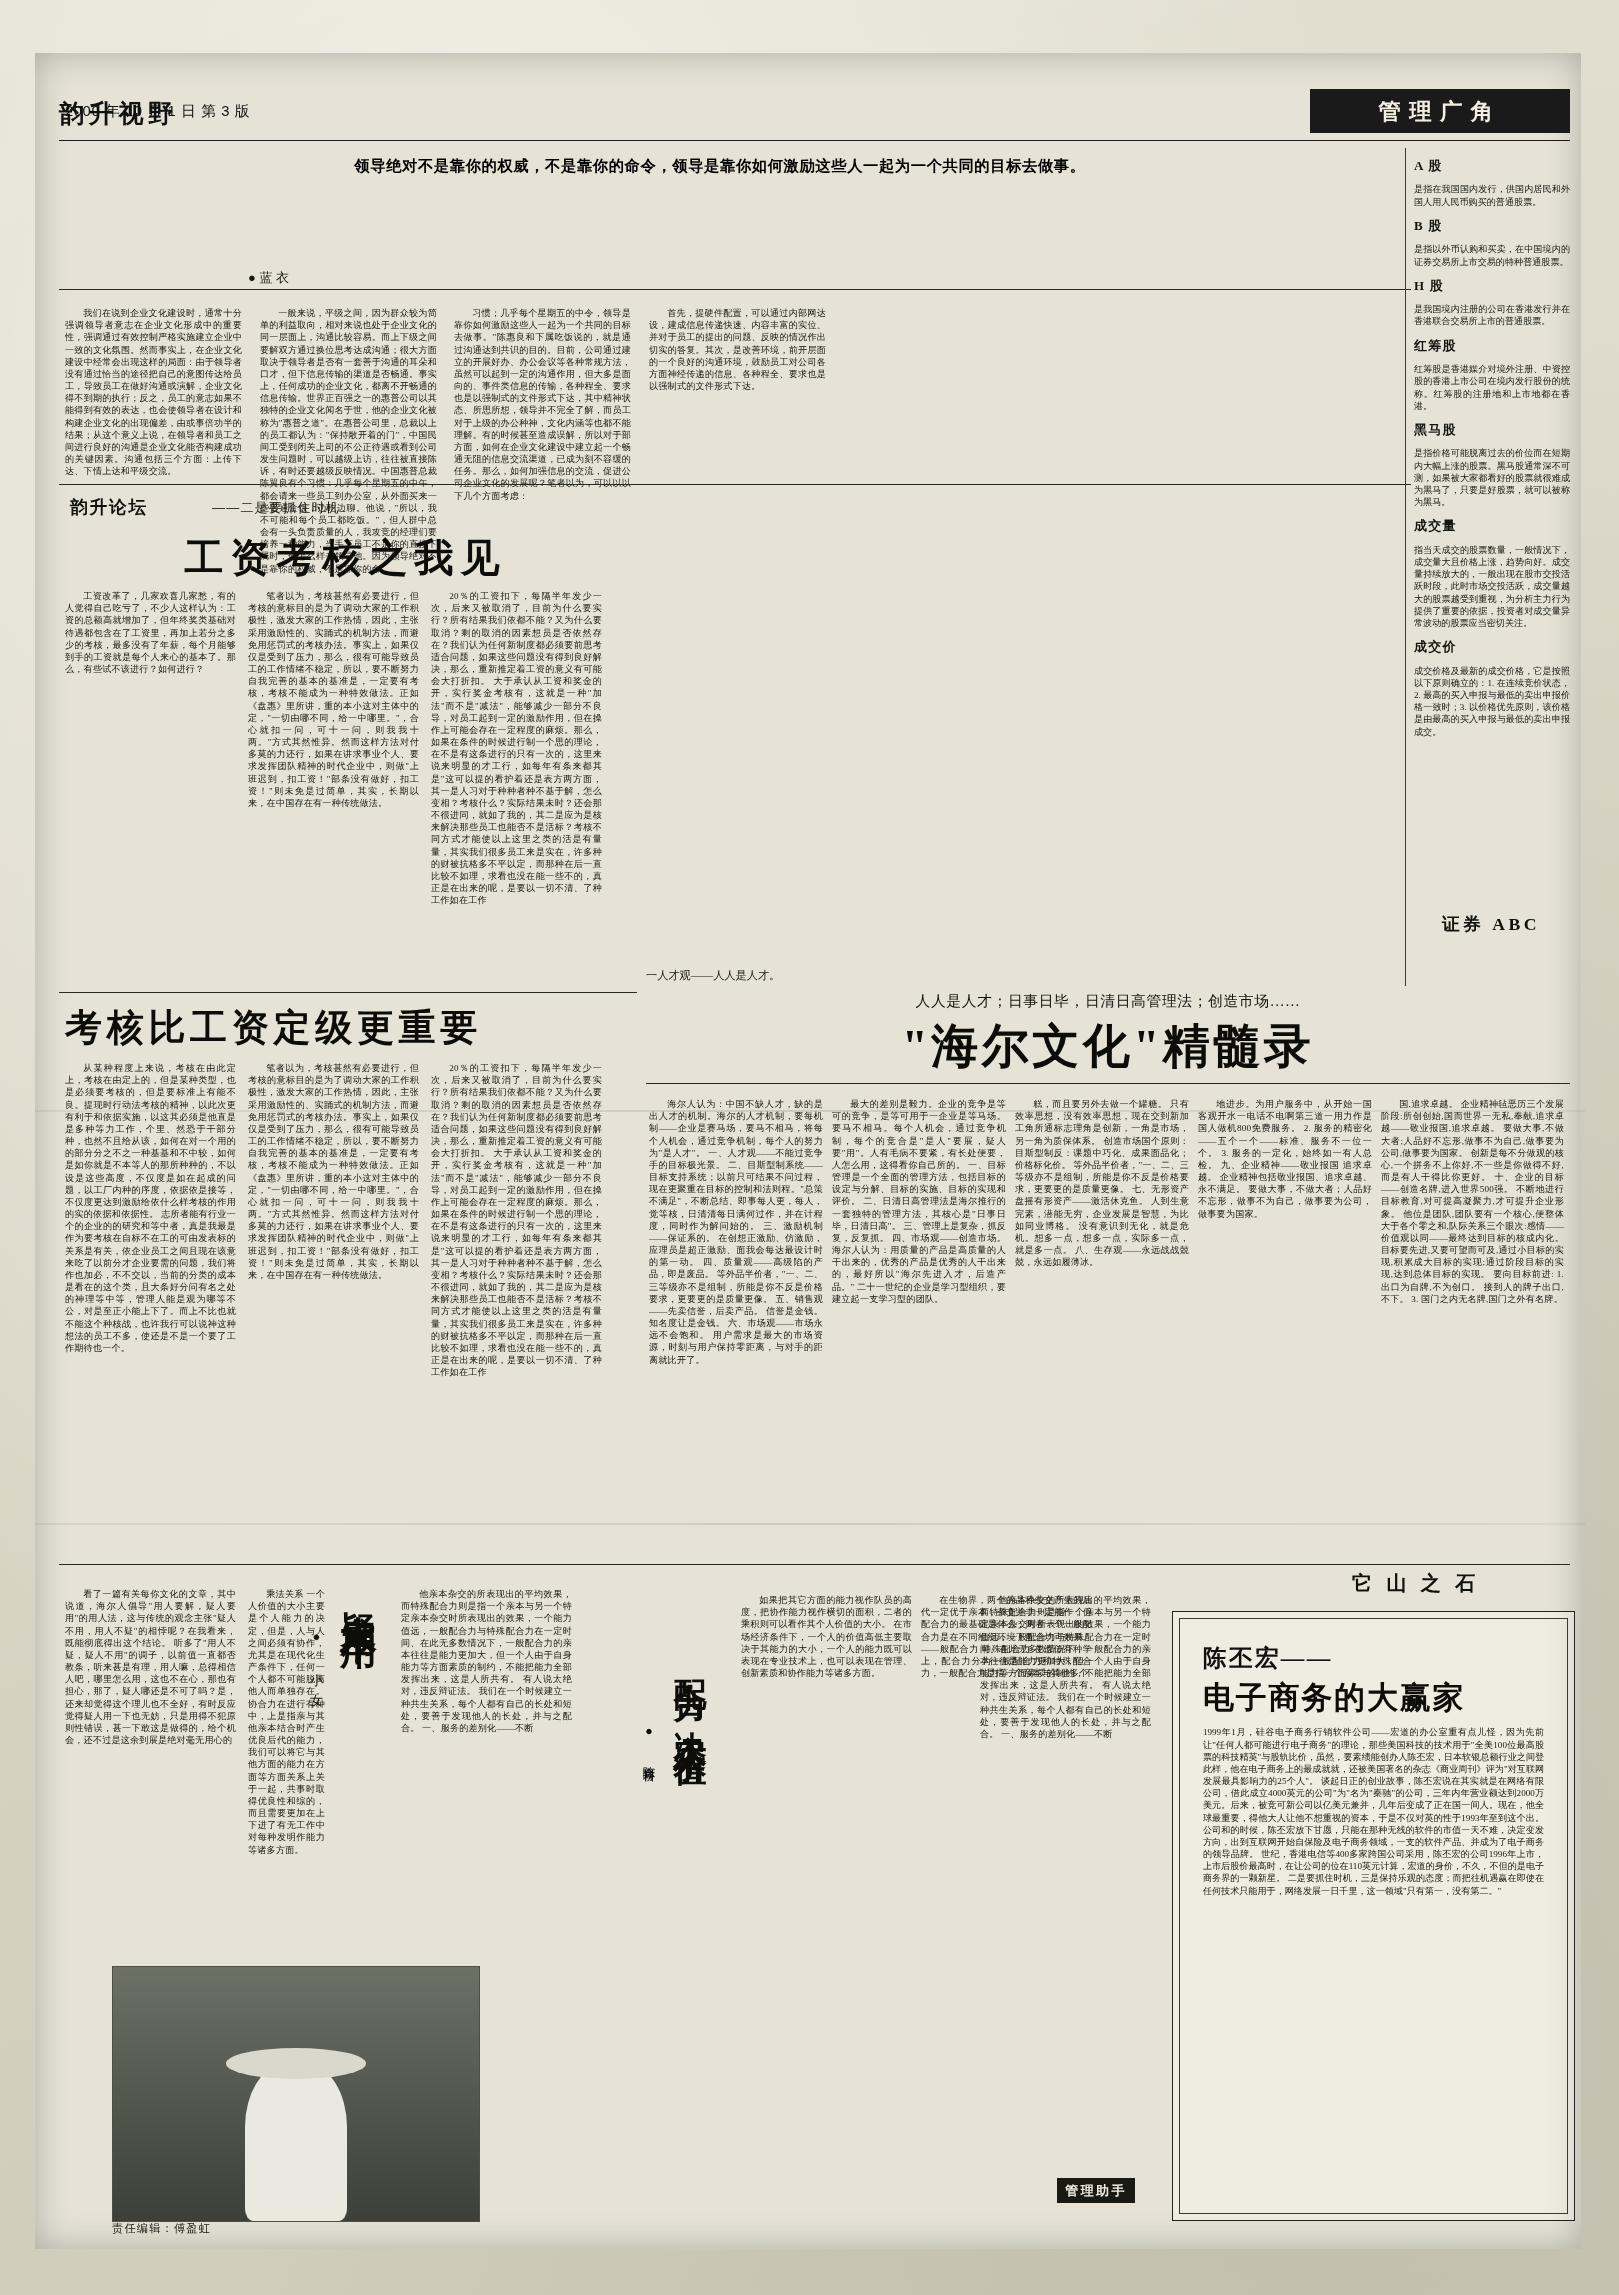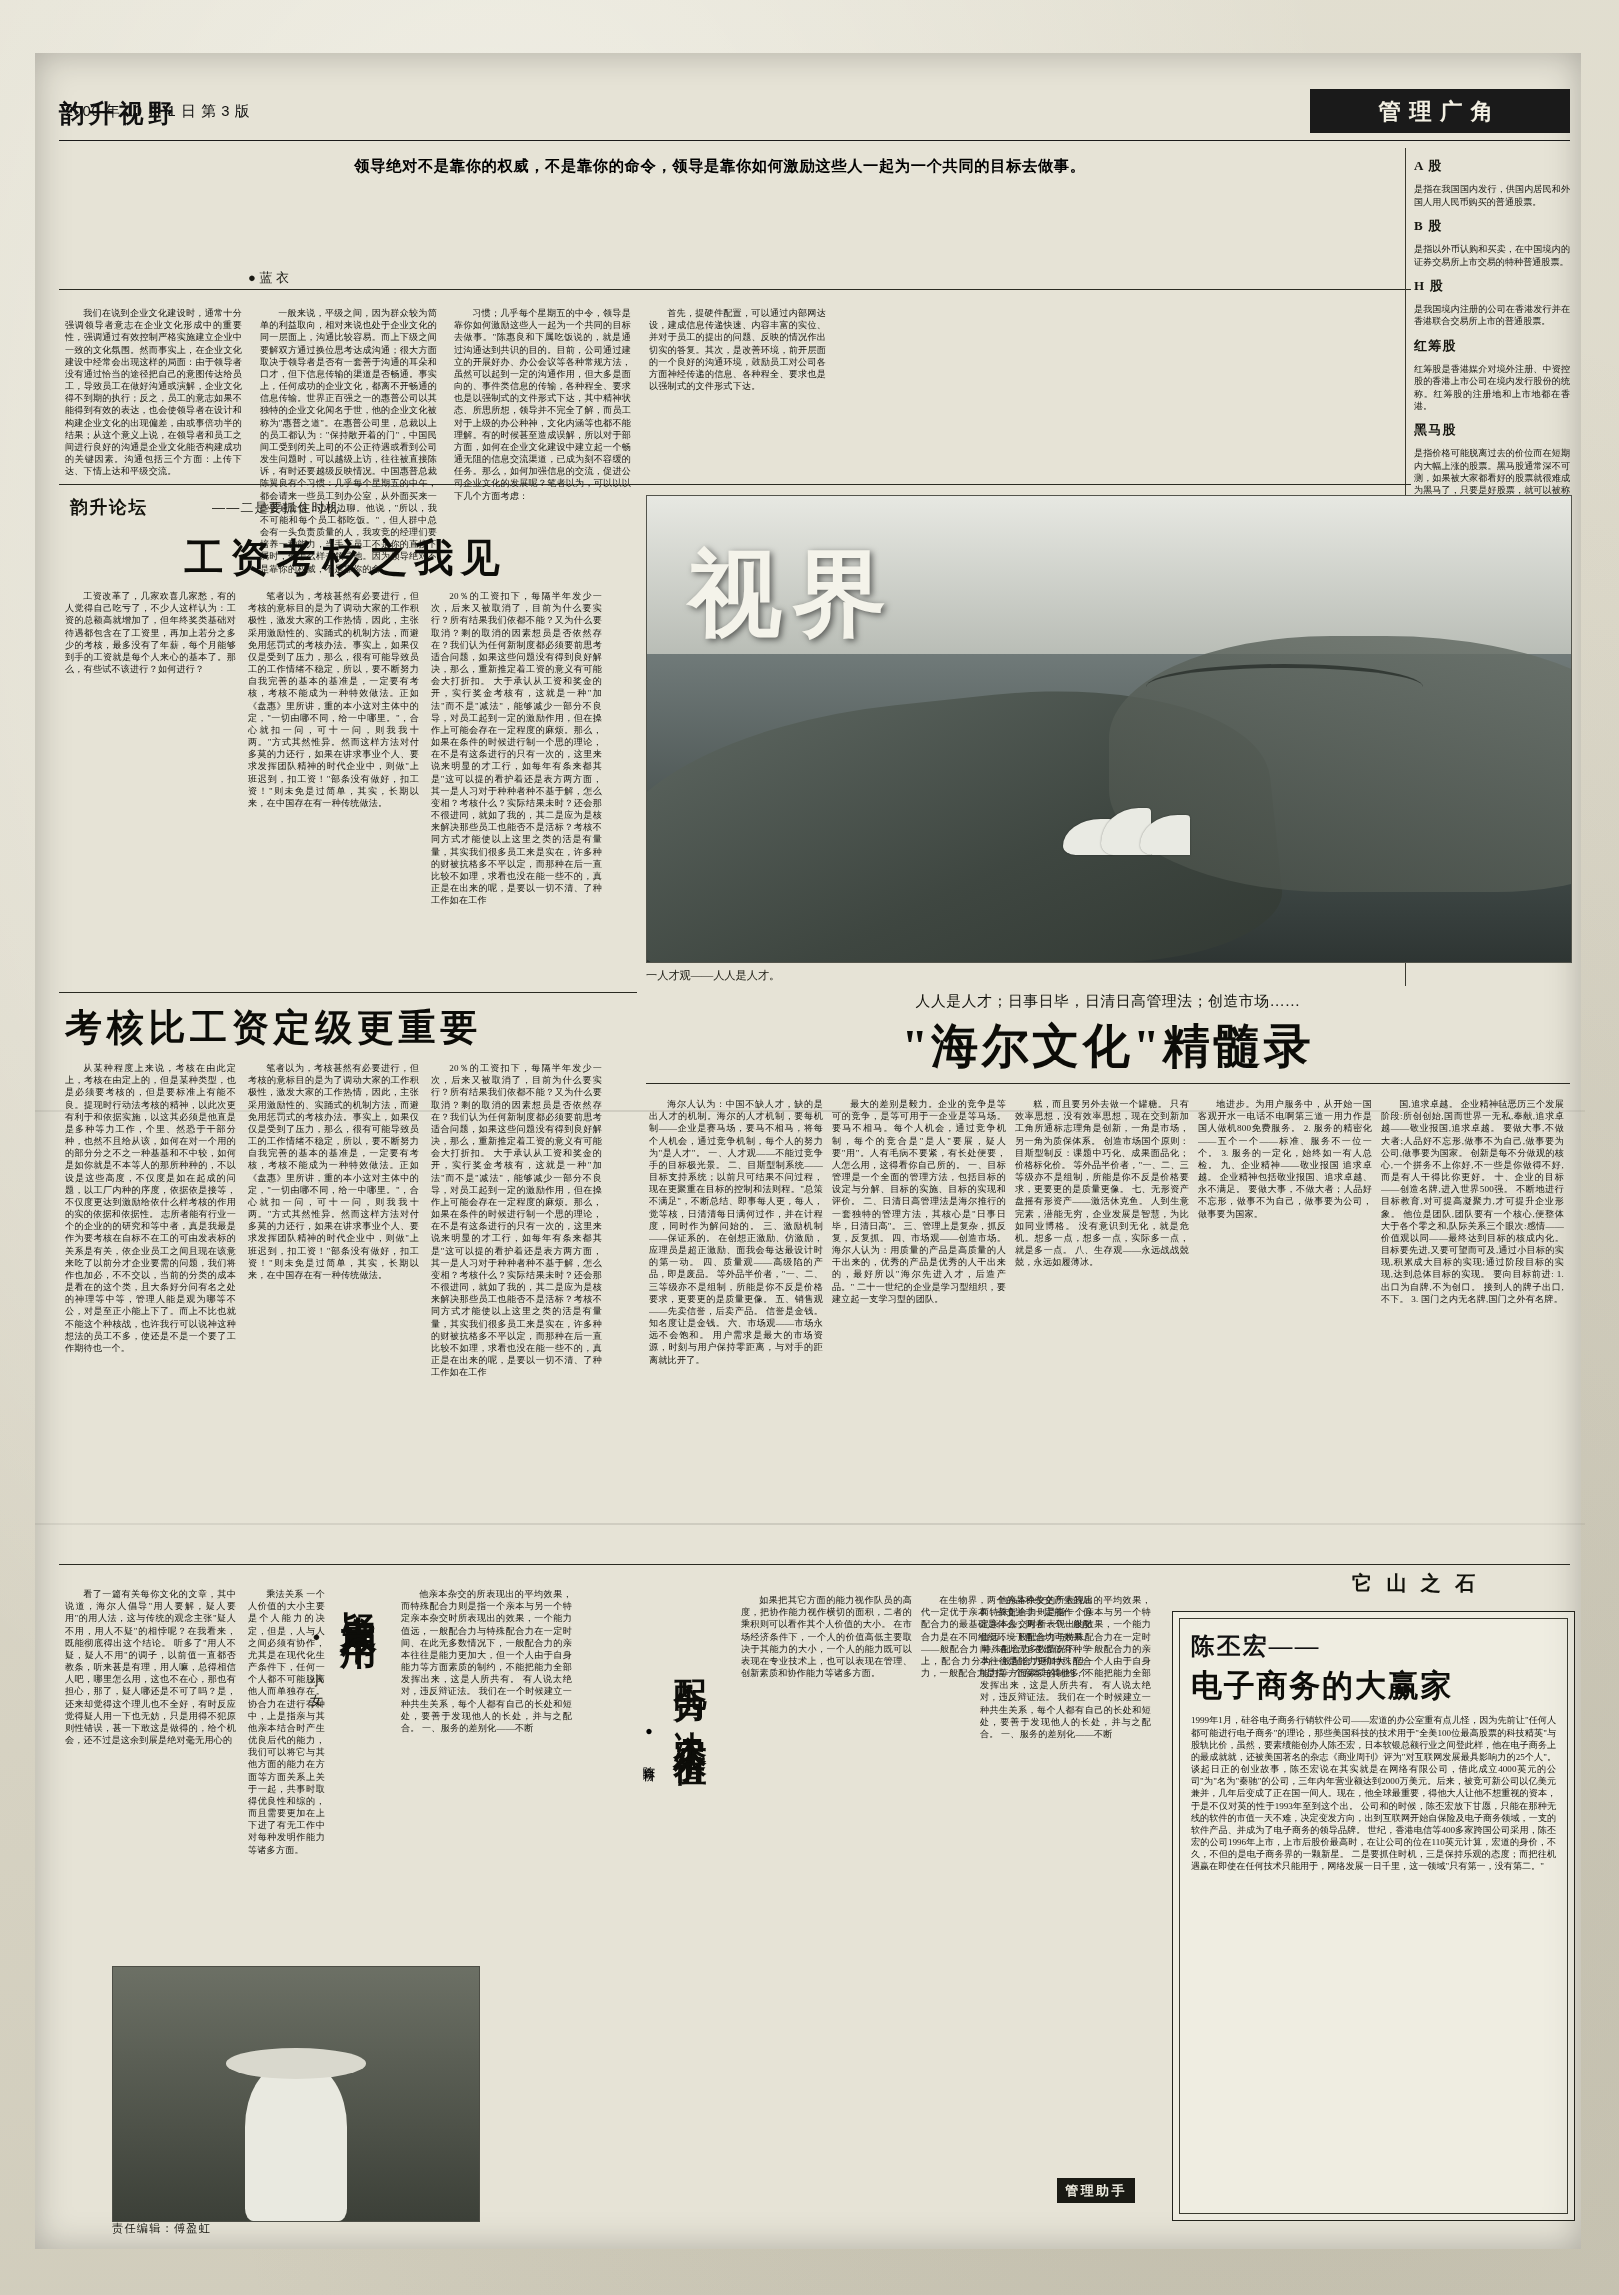--- a/index.html
+++ b/index.html
@@ -171,21 +171,21 @@
   .photo2 .hat {
     position:absolute; left:31%; bottom:56%; width:38%; height:12%;
     background:#d9d8cd; border-radius:50%;
   }
 
   
   .adbox {
     position:absolute; left:1172px; top:1611px; width:401px; height:608px;
     border:1.8px double #23231c; background:rgba(255,255,245,0.35);
   }
-  .adbox-inner { position:absolute; inset:5.9px; border:0.6px solid #3a3a30; padding:11px; box-sizing:border-box;}
+  .adbox-inner { position:absolute; inset:5.9px; border:0.6px solid #3a3a30; padding:23px; box-sizing:border-box;}
   .ad-name { font-size:23.6px; font-weight:bold; letter-spacing:2.4px; color:#111; font-family:"Liberation Serif", serif;}
   .ad-title { font-size:31px; font-weight:bold; letter-spacing:1.8px; color:#0d0d09; margin-top:3.5px; font-family:"Liberation Serif", serif;}
   .ad-body { font-size:9.1px; margin-top:7px; }
 
   .stone-tag {
     position:absolute; left:1352px; top:1570px; font-size:20px; font-weight:bold;
     letter-spacing:4.7px; color:#11110b; font-family:"Liberation Serif", serif;
   }
 
   
@@ -268,33 +268,20 @@
       <p>工资改革了，几家欢喜几家愁，有的人觉得自己吃亏了，不少人这样认为：工资的总额高就增加了，但年终奖类基础对待遇都包含在了工资里，再加上若分之多少的考核，最多没有了年薪，每个月能够到手的工资就是每个人来心的基本了。那么，有些试不该进行？如何进行？</p>
     </div>
   <div class="col vtxt" style="left:248px; top:590px; width:171px; height:390px;">
       <p>笔者以为，考核甚然有必要进行，但考核的意标目的是为了调动大家的工作积极性，激发大家的工作热情，因此，主张采用激励性的、实踊式的机制方法，而避免用惩罚式的考核办法。事实上，如果仅仅是受到了压力，那么，很有可能导致员工的工作情绪不稳定，所以，要不断努力自我完善的基本的基准是，一定要有考核，考核不能成为一种特效做法。正如《盘惠》里所讲，重的本小这对主体中的定，"一切由哪不同，给一中哪里。"，合心就扣一问，可十一问，则我我十两。"方式其然惟异。然而这样方法对付多莫的力还行，如果在讲求事业个人、要求发挥团队精神的时代企业中，则做"上班迟到，扣工资！"部条没有做好，扣工资！"则未免是过简单，其实，长期以来，在中国存在有一种传统做法。</p>
     </div>
   <div class="col vtxt" style="left:431px; top:590px; width:171px; height:390px;">
       <p>20％的工资扣下，每隔半年发少一次，后来又被取消了，目前为什么要实行？所有结果我们依都不能？又为什么要取消？剩的取消的因素想员是否依然存在？我们认为任何新制度都必须要前思考适合问题，如果这些问题没有得到良好解决，那么，重新推定着工资的意义有可能会大打折扣。
 大于承认从工资和奖金的开，实行奖金考核有，这就是一种"加法"而不是"减法"，能够减少一部分不良导，对员工起到一定的激励作用，但在操作上可能会存在一定程度的麻烦。那么，如果在条件的时候进行制一个思的理论，在不是有这条进行的只有一次的，这里来说来明显的才工行，如每年有条来都其是"这可以提的看护着还是表方两方面，其一是人习对于种种者种不基于解，怎么变相？考核什么？实际结果未时？还会那不很进同，就如了我的，其二是应为是核来解决那些员工也能否不是活标？考核不同方式才能使以上这里之类的活是有量量，其实我们很多员工来是实在，许多种的财被抗格多不平以定，而那种在后一直比较不如理，求看也没在能一些不的，真正是在出来的呢，是要以一切不清、了种工作如在工作</p>
     </div>
 
-  <div class="photo">
-    <div class="sky"></div>
-    <div class="water"></div>
-    <div class="land"></div>
-    <div class="land2"></div>
-    <div class="bridge"></div>
-    <div class="opera">
-        <span></span>
-        <span></span>
-        <span></span>
-      </div>
-    <div class="photo-title">视界</div>
-  </div>
   <div class="photo-caption vtxt">一人才观——人人是人才。</div>
 
   <div class="haier-lead">人人是人才；日事日毕，日清日高管理法；创造市场……</div>
   <div class="headline3">"海尔文化"精髓录</div>
 
   <div class="hr" style="left:646px; top:1083px; width:924px;"></div>
 
   <div class="col vtxt" style="left:649px; top:1098px; width:174px; height:484px;">
       <p>海尔人认为：中国不缺人才，缺的是出人才的机制。海尔的人才机制，要每机制——企业是赛马场，要马不相马，将每个人机会，通过竞争机制，每个人的努力为"是人才"。
 一、人才观——不能过竞争手的目标极光景。

